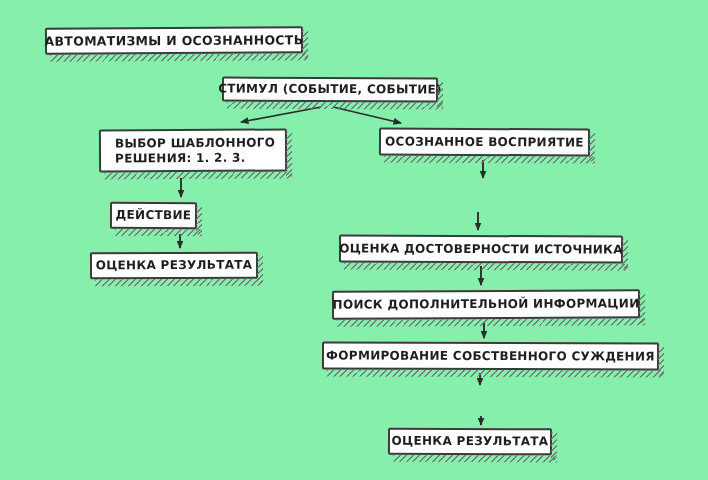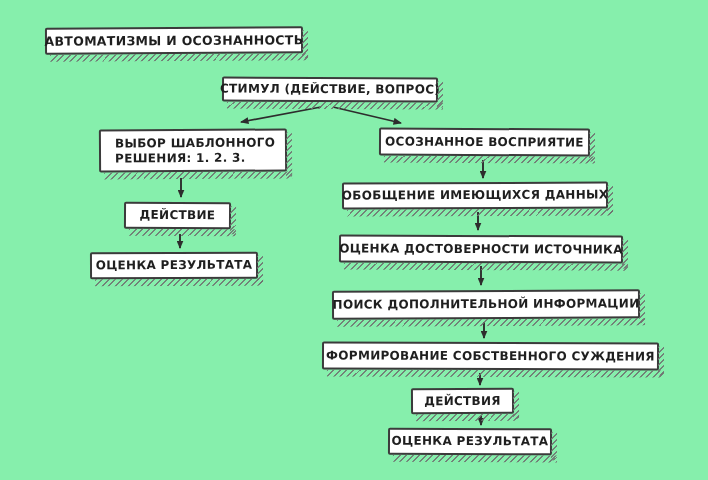--- a/index.html
+++ b/index.html
@@ -58,21 +58,21 @@
   .multiline {
     white-space: normal;
     justify-content: flex-start;
     text-align: left;
     padding-left: 14px;
     padding-right: 6px;
   }
   #title-node        { left: 45px;  top: 27px;  width: 258px; height: 27px; transform: rotate(-0.3deg); font-size: 12.5px; }
   #stimulus-node     { left: 222px; top: 77px;  width: 216px; height: 25px; transform: rotate(0.25deg); }
   #choice-node       { left: 99px;  top: 129px; width: 188px; height: 43px; transform: rotate(-0.35deg); }
-  #action1-node      { left: 124px; top: 202px; width: 107px; height: 27px; transform: rotate(0.3deg); }
+  #action1-node      { left: 110px; top: 202px; width: 87px; height: 27px; transform: rotate(0.3deg); }
   #result1-node      { left: 90px;  top: 252px; width: 168px; height: 27px; transform: rotate(-0.25deg); }
   #perception-node   { left: 379px; top: 128px; width: 211px; height: 28px; transform: rotate(0.3deg); }
   #generalize-node   { left: 342px; top: 182px; width: 266px; height: 27px; transform: rotate(-0.2deg); }
   #sourcecheck-node  { left: 339px; top: 235px; width: 284px; height: 28px; transform: rotate(0.25deg); }
   #search-node       { left: 332px; top: 290px; width: 308px; height: 29px; transform: rotate(-0.25deg); }
   #judgement-node    { left: 322px; top: 342px; width: 337px; height: 28px; transform: rotate(0.2deg); }
   #actions2-node     { left: 411px; top: 388px; width: 103px; height: 26px; transform: rotate(-0.3deg); }
   #result2-node      { left: 388px; top: 428px; width: 164px; height: 27px; transform: rotate(0.25deg); }
   #arrow-layer {
     position: absolute;
@@ -101,35 +101,33 @@
     <line x1="483" y1="160" x2="483" y2="178" stroke="#2d2d2d" stroke-width="1.9" marker-end="url(#ah)"></line>
     <line x1="478" y1="212" x2="478" y2="230" stroke="#2d2d2d" stroke-width="1.9" marker-end="url(#ah)"></line>
     <line x1="481" y1="266" x2="481" y2="285" stroke="#2d2d2d" stroke-width="1.9" marker-end="url(#ah)"></line>
     <line x1="484" y1="322" x2="484" y2="338" stroke="#2d2d2d" stroke-width="1.9" marker-end="url(#ah)"></line>
     <line x1="480" y1="373" x2="480" y2="385" stroke="#2d2d2d" stroke-width="1.9" marker-end="url(#ah)"></line>
     <line x1="481" y1="416" x2="481" y2="425" stroke="#2d2d2d" stroke-width="1.9" marker-end="url(#ah)"></line>
   </svg>
 
   <div class="node" id="title-node">АВТОМАТИЗМЫ И ОСОЗНАННОСТЬ</div>
 
-  <div class="node" id="stimulus-node">СТИМУЛ (ДЕЙСТВИЕ, ВОПРОС)</div>
+  <div class="node" id="stimulus-node">СТИМУЛ (СОБЫТИЕ, СОБЫТИЕ)</div>
 
   <div class="node multiline" id="choice-node">ВЫБОР ШАБЛОННОГО РЕШЕНИЯ: 1. 2. 3.</div>
 
   <div class="node" id="action1-node">ДЕЙСТВИЕ</div>
 
   <div class="node" id="result1-node">ОЦЕНКА РЕЗУЛЬТАТА</div>
 
   <div class="node" id="perception-node">ОСОЗНАННОЕ ВОСПРИЯТИЕ</div>
 
-  <div class="node" id="generalize-node">ОБОБЩЕНИЕ ИМЕЮЩИХСЯ ДАННЫХ</div>
 
   <div class="node" id="sourcecheck-node">ОЦЕНКА ДОСТОВЕРНОСТИ ИСТОЧНИКА</div>
 
   <div class="node" id="search-node">ПОИСК ДОПОЛНИТЕЛЬНОЙ ИНФОРМАЦИИ</div>
 
   <div class="node" id="judgement-node">ФОРМИРОВАНИЕ СОБСТВЕННОГО СУЖДЕНИЯ</div>
 
-  <div class="node" id="actions2-node">ДЕЙСТВИЯ</div>
 
   <div class="node" id="result2-node">ОЦЕНКА РЕЗУЛЬТАТА</div>
 
 </div>
 
 </body></html>

